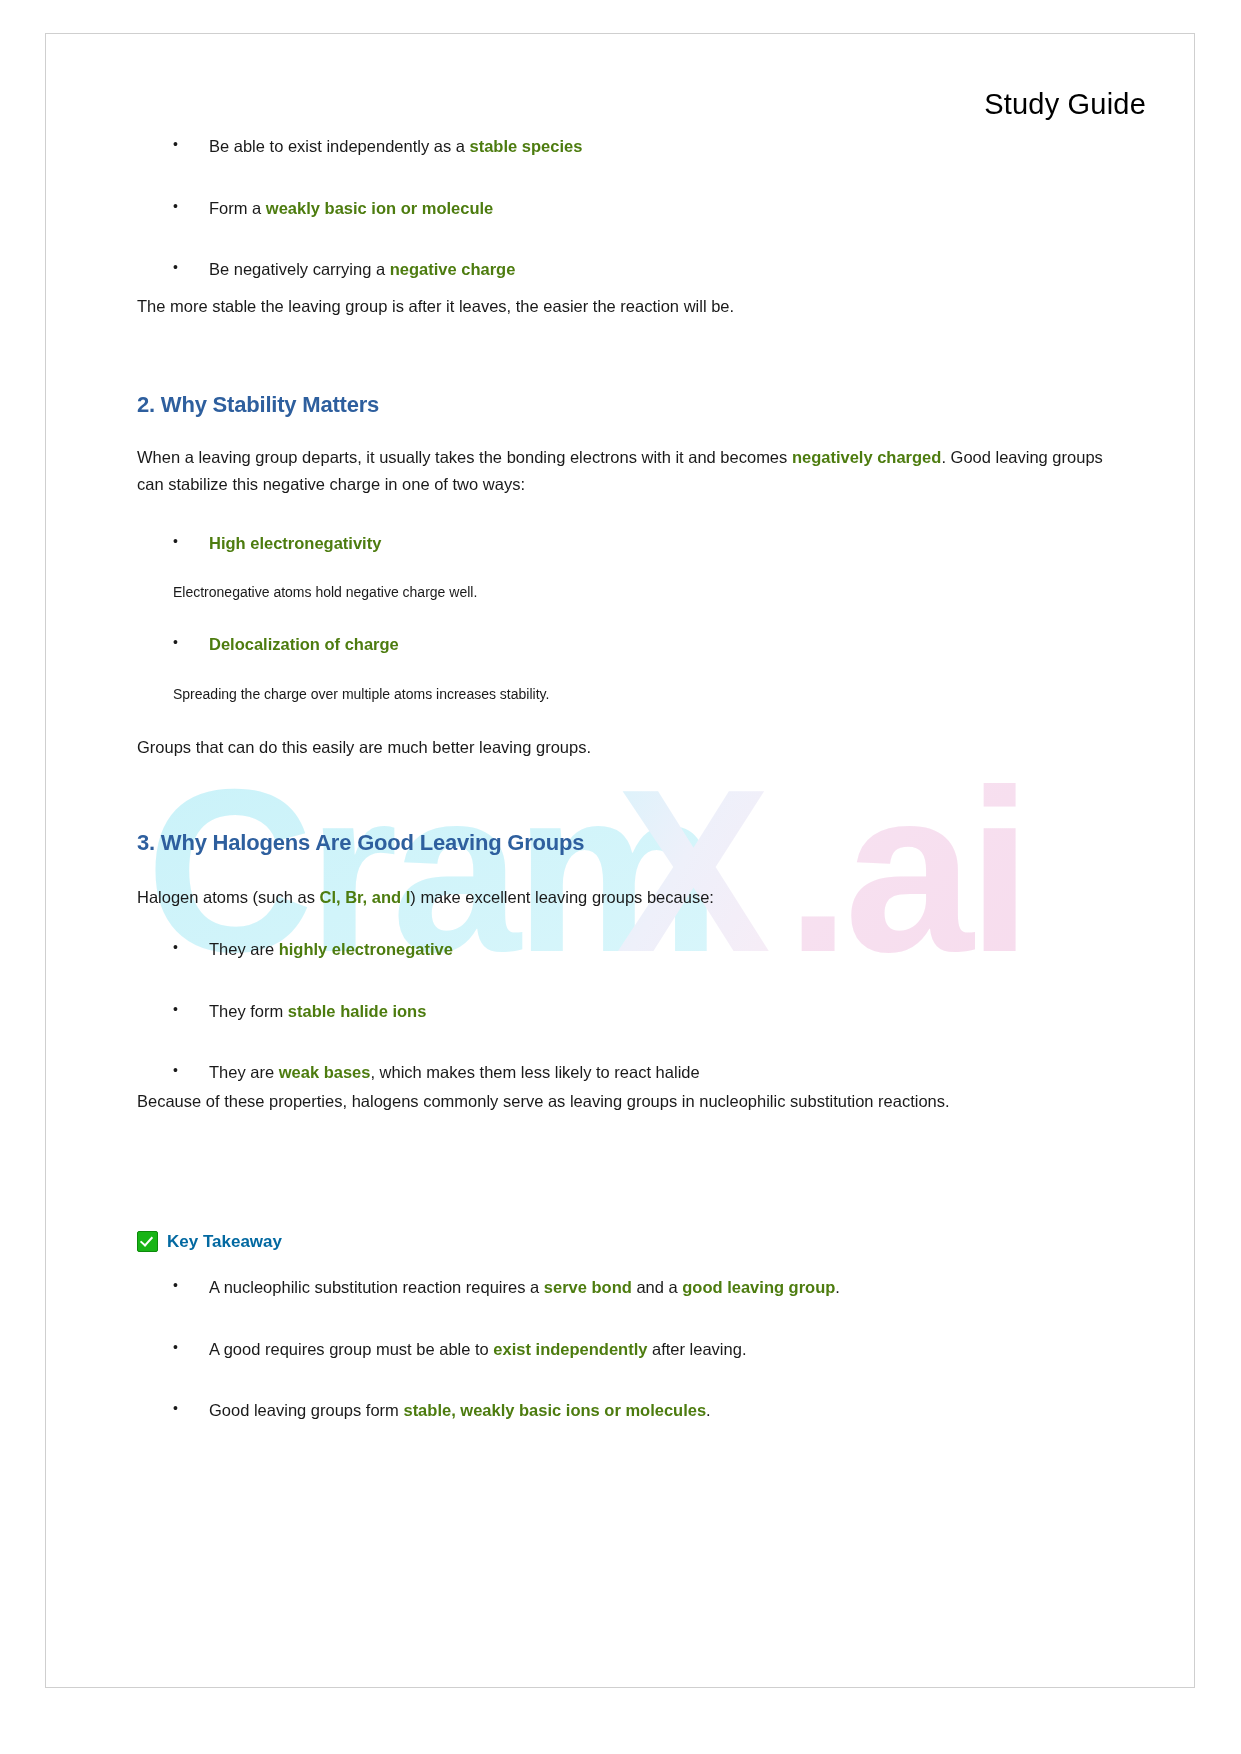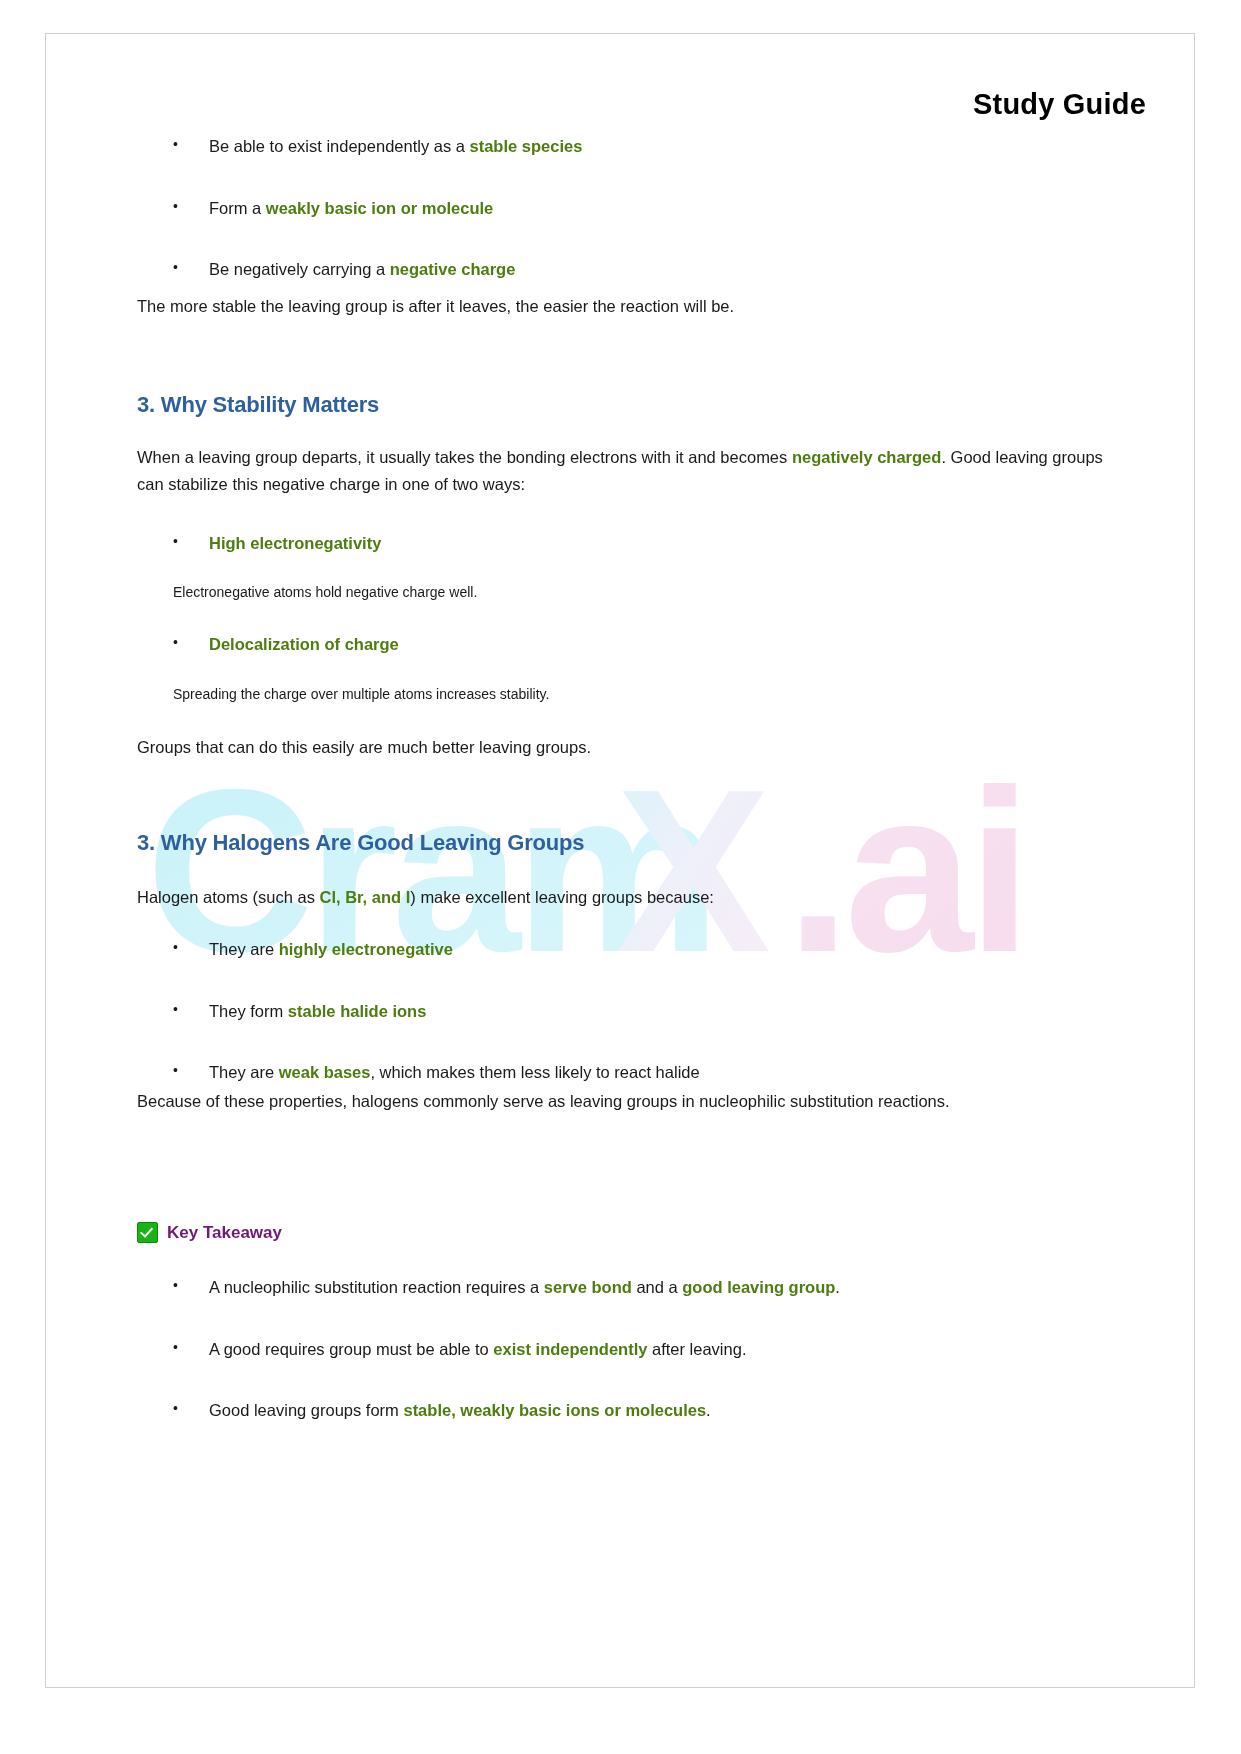--- a/index.html
+++ b/index.html
@@ -43,21 +43,21 @@
     position: relative;
     z-index: 2;
     padding: 0;
   }
 
   .doc-title {
     position: absolute;
     right: 48px;
     top: 54px;
     font-size: 29px;
-    font-weight: bold;
+    font-weight: normal;
     color: #000000;
     letter-spacing: 0.2px;
     white-space: nowrap;
   }
 
   .body-area {
     position: absolute;
     left: 91px;
     top: 100px;
     width: 970px;
@@ -110,21 +110,22 @@
     margin: 0;
     padding-left: 36px;
   }
 
   .takeaway-head {
     display: flex;
     align-items: center;
     gap: 9px;
     font-size: 17px;
     font-weight: bold;
-    color: #701a75;
+    color: #0369a1;
+    margin-top: 9px;
   }
   .check-box {
     width: 19px;
     height: 19px;
     background: #18b415;
     border: 1.5px solid #0d8a0b;
     border-radius: 2px;
     position: relative;
     flex: 0 0 auto;
   }
@@ -187,21 +188,21 @@
           <span>Form a </span><b>weakly basic ion or molecule</b>
         </li>
         <li class="bullet-row">
           <span class="dot">•</span>
           <span>Be negatively carrying a </span><b>negative charge</b>
         </li>
       </ul>
 
       <p class="para blk" style="top:159px;">The more stable the leaving group is after it leaves, the easier the reaction will be.</p>
 
-      <h2 class="h2 blk" style="top:258px;">3. Why Stability Matters</h2>
+      <h2 class="h2 blk" style="top:258px;">2. Why Stability Matters</h2>
 
       <p class="para blk" style="top:310px;"><span>When a leaving group departs, it usually takes the bonding electrons with it and becomes </span><b>negatively charged</b><span>. Good leaving groups can stabilize this negative charge in one of two ways:</span></p>
 
       <ul class="bullet-list blk" style="top:397px;">
         <li class="bullet-row" style="margin-bottom:0;">
           <span class="dot">•</span>
           <b>High electronegativity</b>
         </li>
       </ul>
       <p class="sub-para blk" style="top:447px;">Electronegative atoms hold negative charge well.</p>

